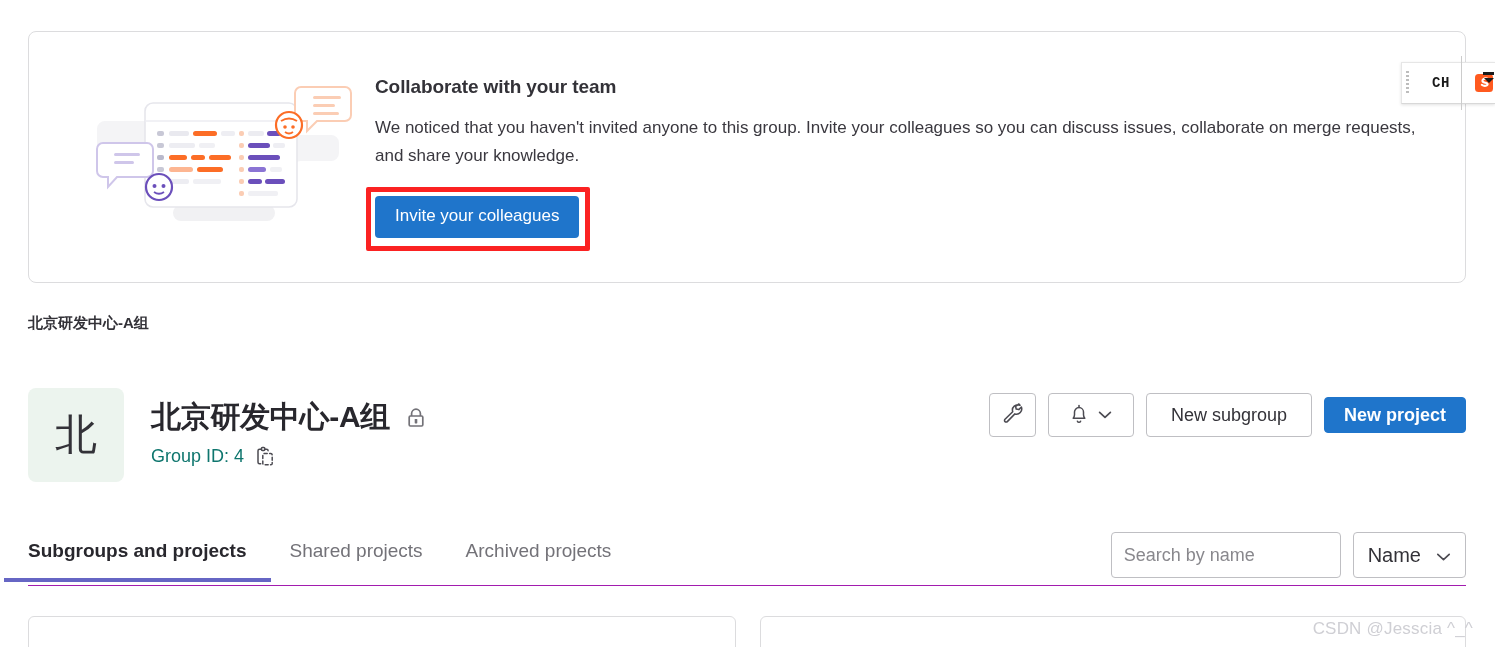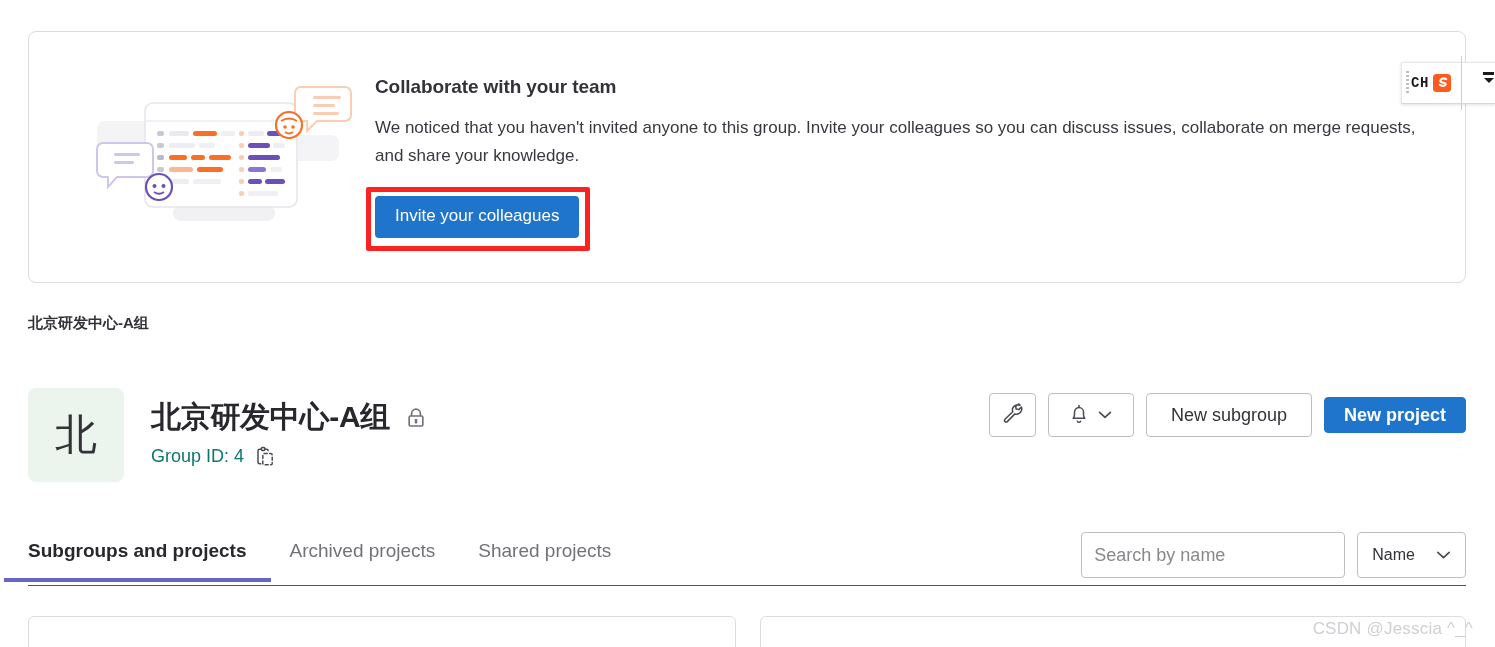--- a/index.html
+++ b/index.html
@@ -237,44 +237,44 @@
     background: #6666c4;
   }
   .filters {
     margin-left: auto;
     display: flex;
     align-items: center;
     gap: 12px;
     padding-top: 8px;
   }
   .search-input {
-    width: 264px;
+    width: 230px;
     height: 46px;
     border: 1px solid #bfbfc3;
     border-radius: 4px;
     padding: 0 12px;
     font-size: 18px;
     color: #333238;
     font-family: "Liberation Sans", sans-serif;
     background: #fff;
     outline: none;
   }
   .search-input::placeholder { color: #89888d; }
   .sort-btn {
     height: 46px;
     padding: 0 14px;
     border: 1px solid #bfbfc3;
     border-radius: 4px;
     background: #fff;
-    font-size: 16px;
+    font-size: 20px;
     color: #333238;
     font-family: "Liberation Sans", sans-serif;
     display: flex;
     align-items: center;
-    gap: 21px;
+    gap: 15px;
     cursor: pointer;
   }
 
   
   .cards-row {
     position: absolute;
     left: 28px;
     top: 616px;
     width: 1438px;
     display: flex;
@@ -307,21 +307,21 @@
     left: 1401px;
     top: 62px;
     width: 94px;
     height: 42px;
     background: #ffffff;
     border-top: 1px solid #e6e6e6;
     border-bottom: 1px solid #d8d8d8;
     border-left: 1px solid #e6e6e6;
     display: flex;
     align-items: center;
-    gap: 2px;
+    gap: 23px;
     padding-left: 4px;
     box-shadow: 0 1px 3px rgba(0,0,0,.12);
   }
   .ime-grip {
     width: 3px;
     height: 24px;
     background-image: repeating-linear-gradient(to bottom, #bdbdbd 0 2px, transparent 2px 4px);
   }
   .ime-lang {
     font-family: "Liberation Mono", "DejaVu Sans Mono", monospace;
@@ -521,22 +521,22 @@
         </span>
       </div>
 
       <button class="btn-secondary">New subgroup</button>
       <button class="btn-primary">New project</button>
     </div>
   </div>
 
   <div class="tabs-row">
     <div class="tab active">Subgroups and projects</div>
+    <div class="tab">Shared projects</div>
     <div class="tab">Archived projects</div>
-    <div class="tab">Shared projects</div>
 
     <div class="filters">
       <input class="search-input" type="text" placeholder="Search by name" style="">
       <div class="sort-btn">
         <span>Name</span>
         <span>
           <svg width="15" height="10" viewBox="0 0 15 10" xmlns="http://www.w3.org/2000/svg">
             <path d="M1.8 2.4 7.5 7.6l5.7-5.2" fill="none" stroke="#4c4b52" stroke-width="1.7" stroke-linecap="round" stroke-linejoin="round"></path>
           </svg>
         </span>

